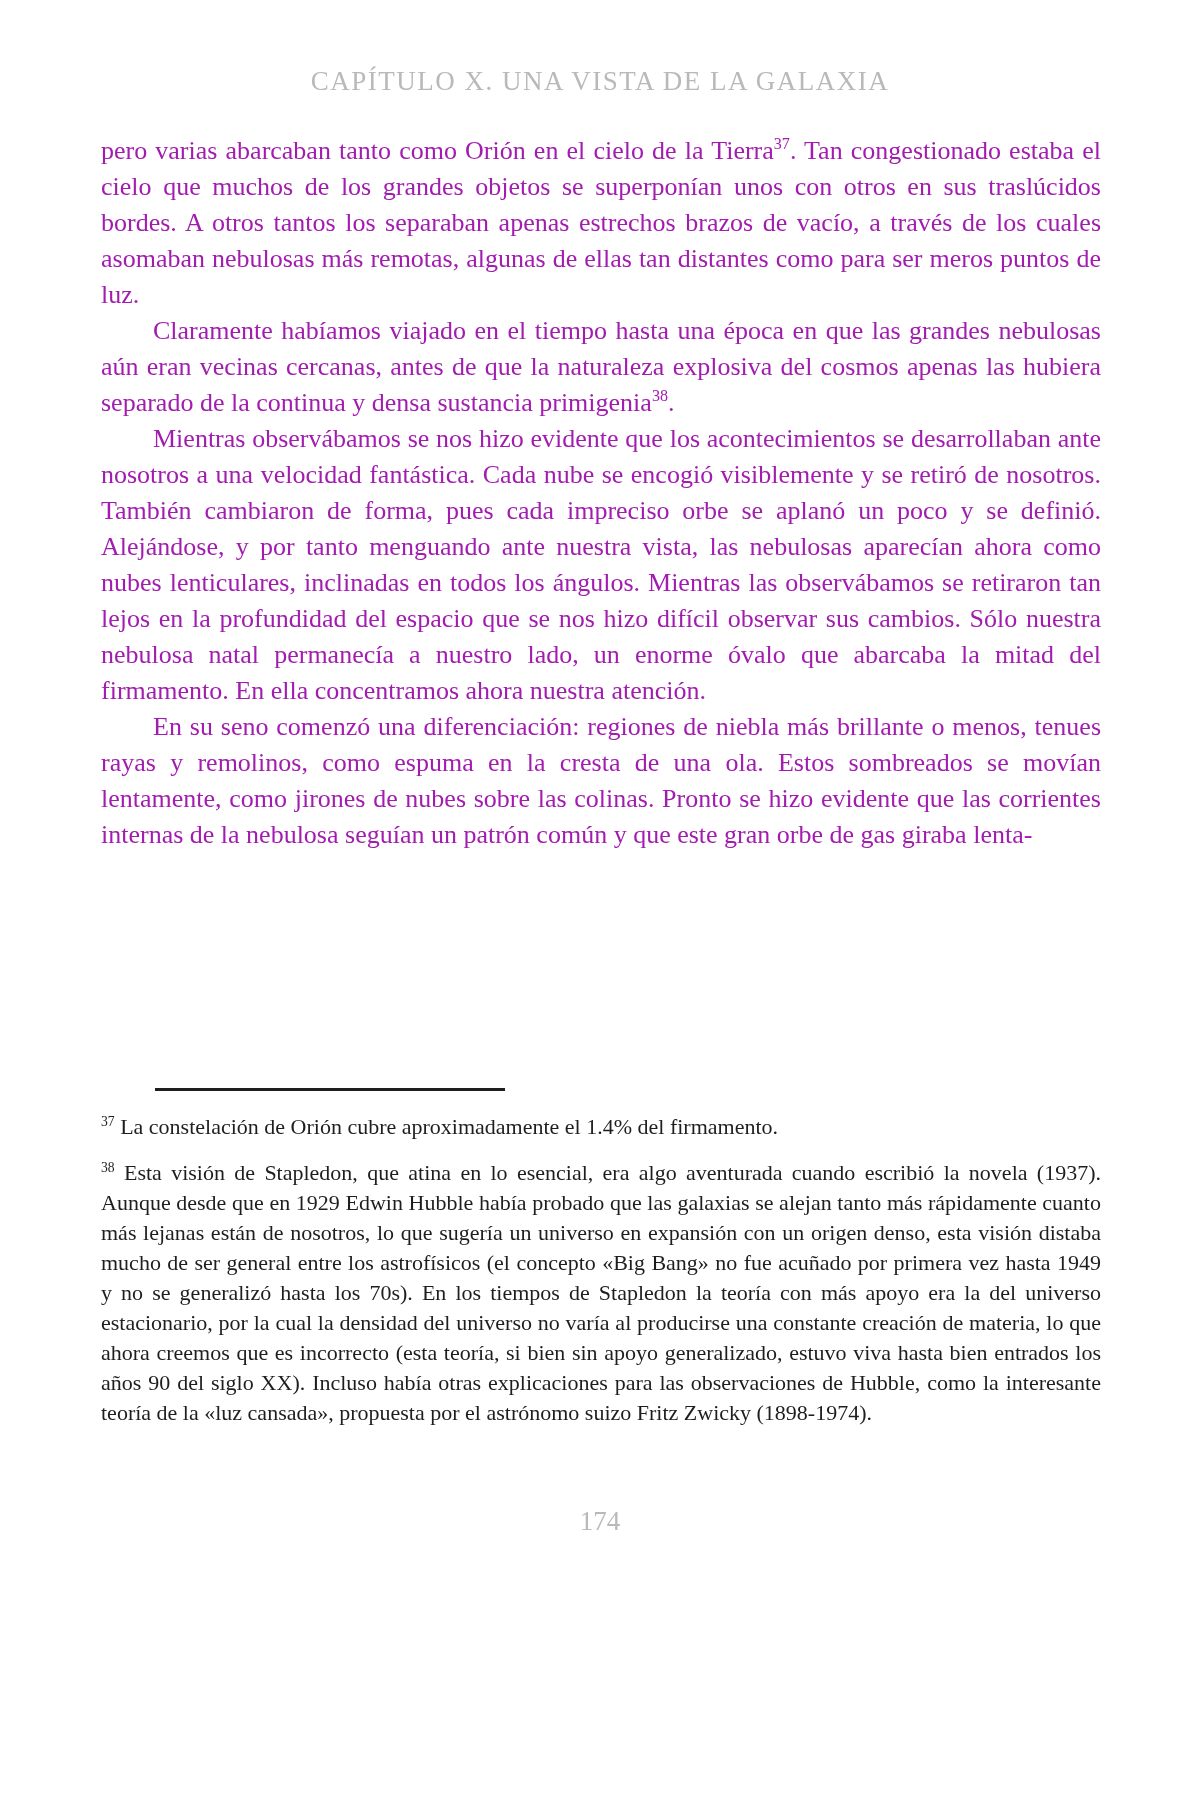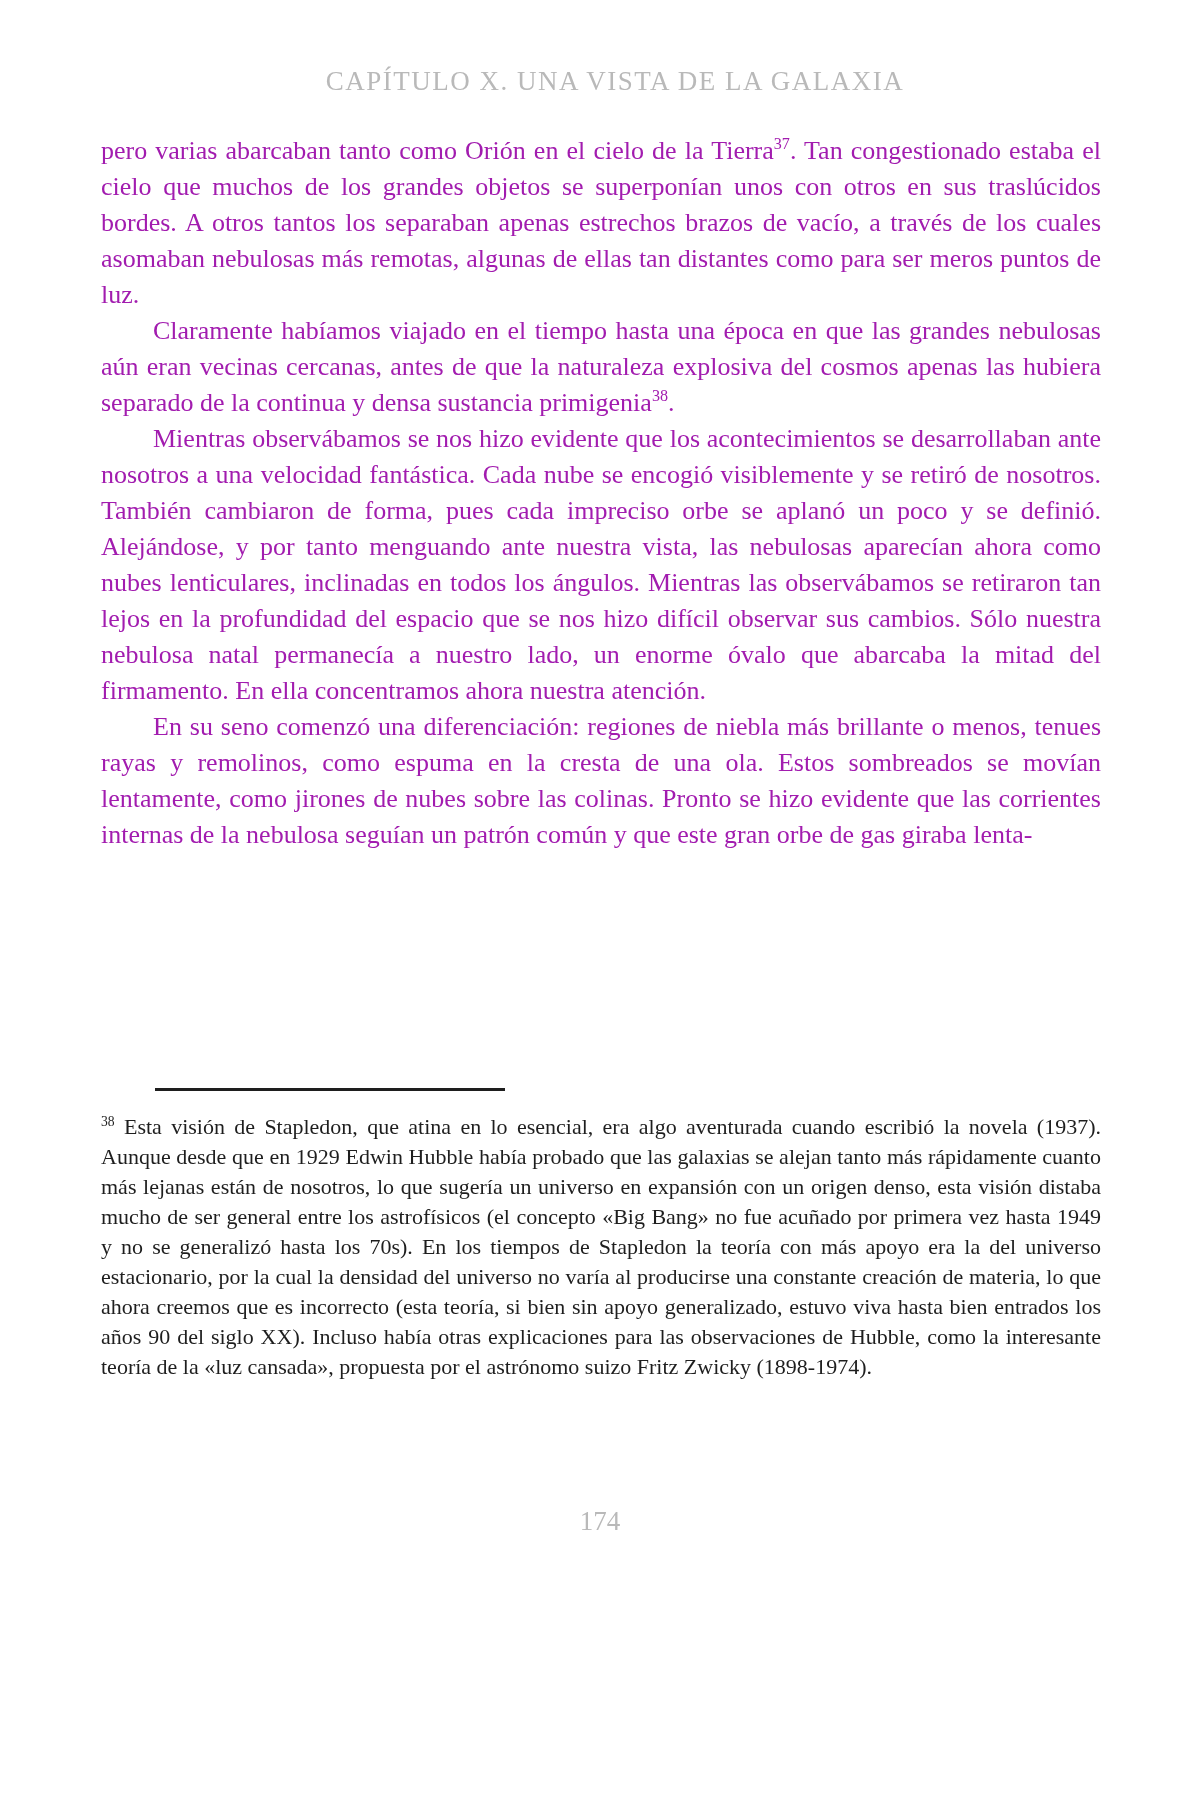--- a/index.html
+++ b/index.html
@@ -13,21 +13,21 @@
     width: 1200px;
     height: 1800px;
     background: #ffffff;
     font-family: "Liberation Serif", "DejaVu Serif", serif;
     overflow: hidden;
   }
 
   .running-header {
     position: absolute;
     top: 66px;
-    left: 115px;
+    left: 100px;
     width: 1000px;
     text-align: center;
     font-size: 27px;
     letter-spacing: 1.5px;
     color: #b9b9b9;
     font-variant: normal;
   }
 
   .body-text {
     position: absolute;
@@ -105,20 +105,21 @@
     <p><span>Mientras observábamos se nos hizo evidente que los acontecimientos se desarrollaban ante nosotros a una velocidad fantástica. Cada nube se encogió visiblemente y se retiró de nosotros. También cambiaron de forma, pues cada impreciso orbe se aplanó un poco y se definió. Alejándose, y por tanto menguando ante nuestra vista, las nebulosas aparecían ahora como nubes lenticulares, inclinadas en todos los ángulos. Mientras las observábamos se retiraron tan lejos en la profundidad del espacio que se nos hizo difícil observar sus cambios. Sólo nuestra nebulosa natal permanecía a nuestro lado, un enorme óvalo que abarcaba la mitad del firmamento. En ella concentramos ahora nuestra atención.</span></p>
 
     <p><span>En su seno comenzó una diferenciación: regiones de niebla más brillante o menos, tenues rayas y remolinos, como espuma en la cresta de una ola. Estos sombreados se movían lentamente, como jirones de nubes sobre las colinas. Pronto se hizo evidente que las corrientes internas de la nebulosa seguían un patrón común y que este gran orbe de gas giraba lenta-</span></p>
 
   </div>
 
   <div class="footnote-rule"></div>
 
   <div class="footnotes">
 
+    <p class="footnote"><sup>37</sup><span> La constelación de Orión cubre aproximadamente el 1.4% del firmamento.</span></p>
 
     <p class="footnote"><sup>38</sup><span> Esta visión de Stapledon, que atina en lo esencial, era algo aventurada cuando escribió la novela (1937). Aunque desde que en 1929 Edwin Hubble había probado que las galaxias se alejan tanto más rápidamente cuanto más lejanas están de nosotros, lo que sugería un universo en expansión con un origen denso, esta visión distaba mucho de ser general entre los astrofísicos (el concepto «Big Bang» no fue acuñado por primera vez hasta 1949 y no se generalizó hasta los 70s). En los tiempos de Stapledon la teoría con más apoyo era la del universo estacionario, por la cual la densidad del universo no varía al producirse una constante creación de materia, lo que ahora creemos que es incorrecto (esta teoría, si bien sin apoyo generalizado, estuvo viva hasta bien entrados los años 90 del siglo XX). Incluso había otras explicaciones para las observaciones de Hubble, como la interesante teoría de la «luz cansada», propuesta por el astrónomo suizo Fritz Zwicky (1898-1974).</span></p>
 
   </div>
 
   <div class="page-number">174</div>
 
 </div>
 
 </body></html>

